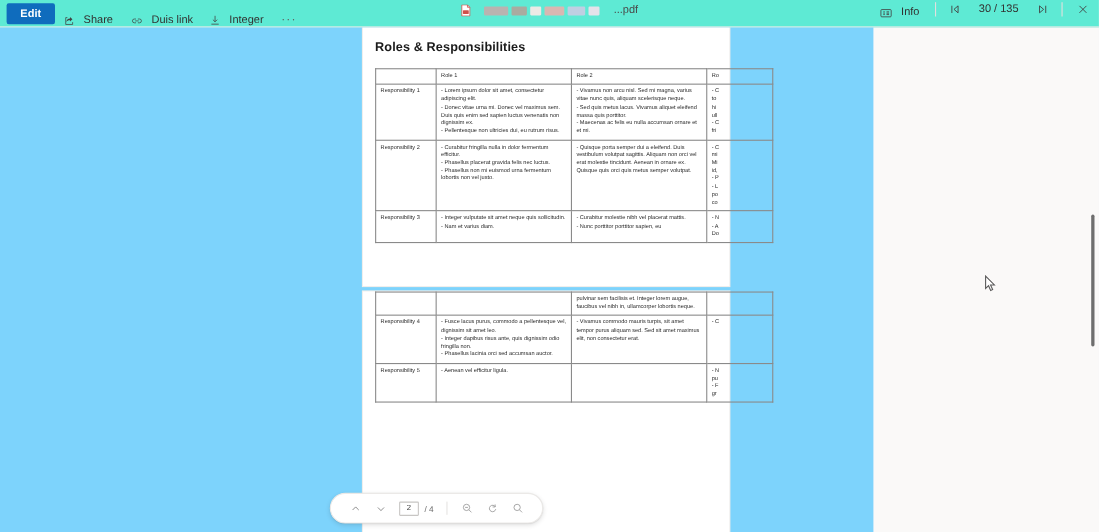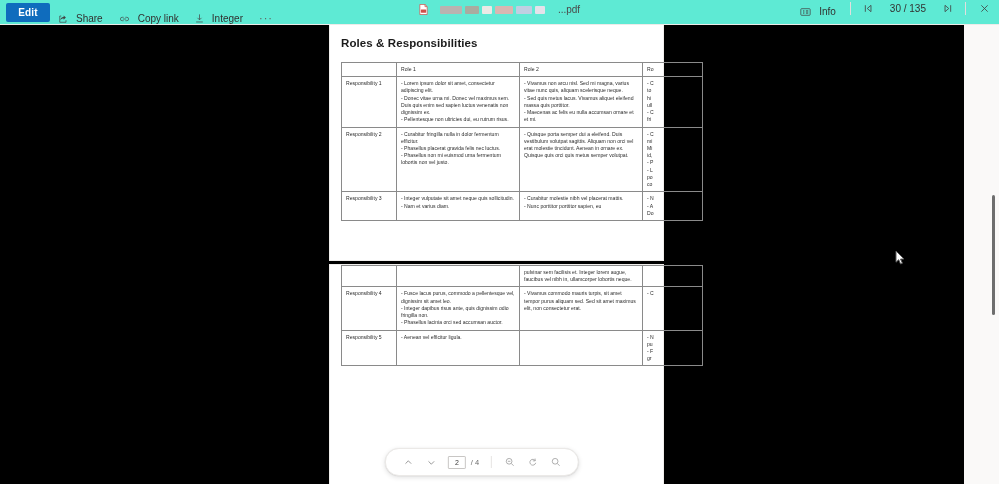--- a/index.html
+++ b/index.html
@@ -55,22 +55,22 @@
   .sep { width: 1px; height: 13px; background: #e1dfdd; margin: 0 6px; }
   .pagecount { font-size: 10px; color: #323130; padding: 0 9px; white-space: nowrap; }
   .iconbtn {
     width: 24px; height: 22px; display: flex; align-items: center; justify-content: center;
     cursor: pointer; color: #424242;
   }
 
   
   .viewer {
     position: absolute; top: 25px; left: 0;
-    width: 964px; height: 459px;
-    background: #000000;
+    width: 794px; height: 459px;
+    background: #7dd3fc;
     overflow: hidden;
   }
 
   .page {
     position: absolute;
     left: 330px;
     width: 333px;
     background: #ffffff;
     box-shadow: 0 0 0 1px #f0eeec;
   }
@@ -175,21 +175,21 @@
     </div>
 
     <div class="cmd">
       <span class="gl">
         <svg width="11" height="10" viewBox="0 0 18 14" fill="none" stroke="#424242" stroke-width="1.1">
           <path d="M7.6 4.2H5.1a2.8 2.8 0 0 0 0 5.6h2.5"></path>
           <path d="M10.4 4.2h2.5a2.8 2.8 0 0 1 0 5.6h-2.5"></path>
           <path d="M6.4 7h5.2"></path>
         </svg>
       </span>
-      <span>Copy link</span>
+      <span>Duis link</span>
     </div>
 
     <div class="cmd">
       <span class="gl">
         <svg width="9" height="11" viewBox="0 0 14 16" fill="none" stroke="#424242" stroke-width="1.1">
           <path d="M7 1.6v8.2"></path>
           <path d="M3.9 7 7 10.1 10.1 7"></path>
           <path d="M1.8 13.4h10.4"></path>
         </svg>
       </span>

